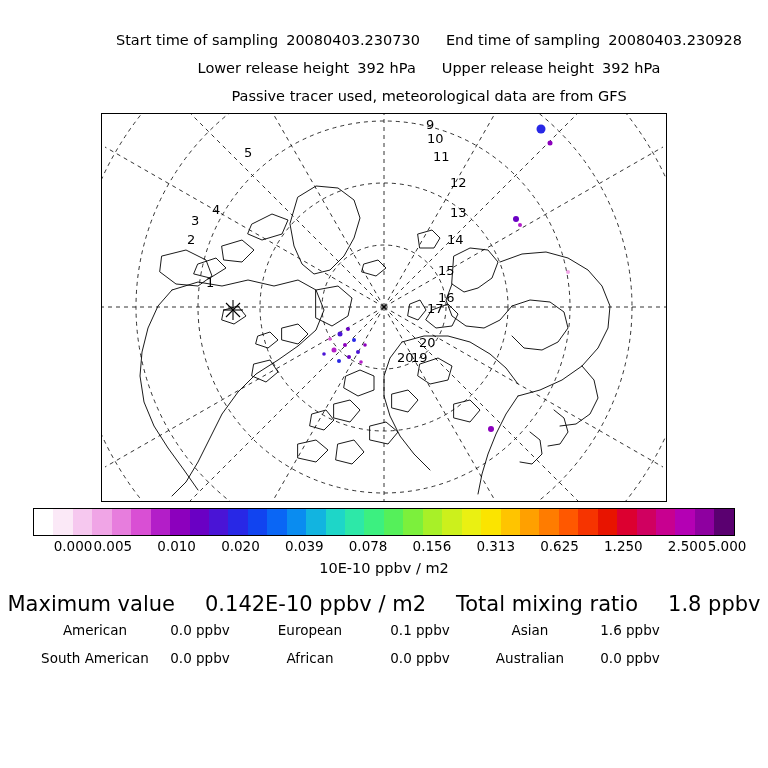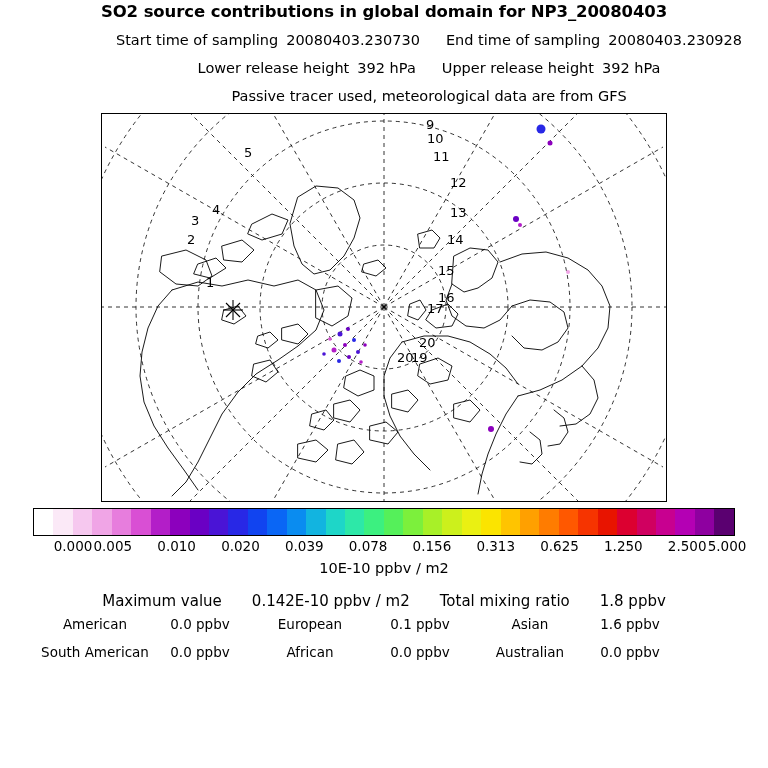--- a/index.html
+++ b/index.html
@@ -116,35 +116,34 @@
 
   
   #footer {
     position: absolute;
     left: 0;
     top: 592px;
     width: 768px;
   }
   #foot-line1 {
     text-align: center;
-    font-size: 15px;
+    font-size: 21px;
   }
   #foot-line1 .gp { display: inline-block; width: 30px; }
   .foot-row {
     display: flex;
     font-size: 13.5px;
     margin-top: 6px;
   }
 </style>
 </head>
 <body>
 
 <div id="page">
 
-  <div class="title">SO2 source contributions in global domain for NP3_20080403</div>
 
   <div class="hdr-line" id="hdr2">
     <span>Start time of sampling</span><span class="gap-sm"></span><span>20080403.230730</span><span class="gap"></span><span>End time of sampling</span><span class="gap-sm"></span><span>20080403.230928</span>
   </div>
 
   <div class="hdr-line" id="hdr3">
     <span>Lower release height</span><span class="gap-sm"></span><span>392 hPa</span><span class="gap"></span><span>Upper release height</span><span class="gap-sm"></span><span>392 hPa</span>
   </div>
 
   <div class="hdr-line" id="hdr4">Passive tracer used, meteorological data are from GFS</div>

